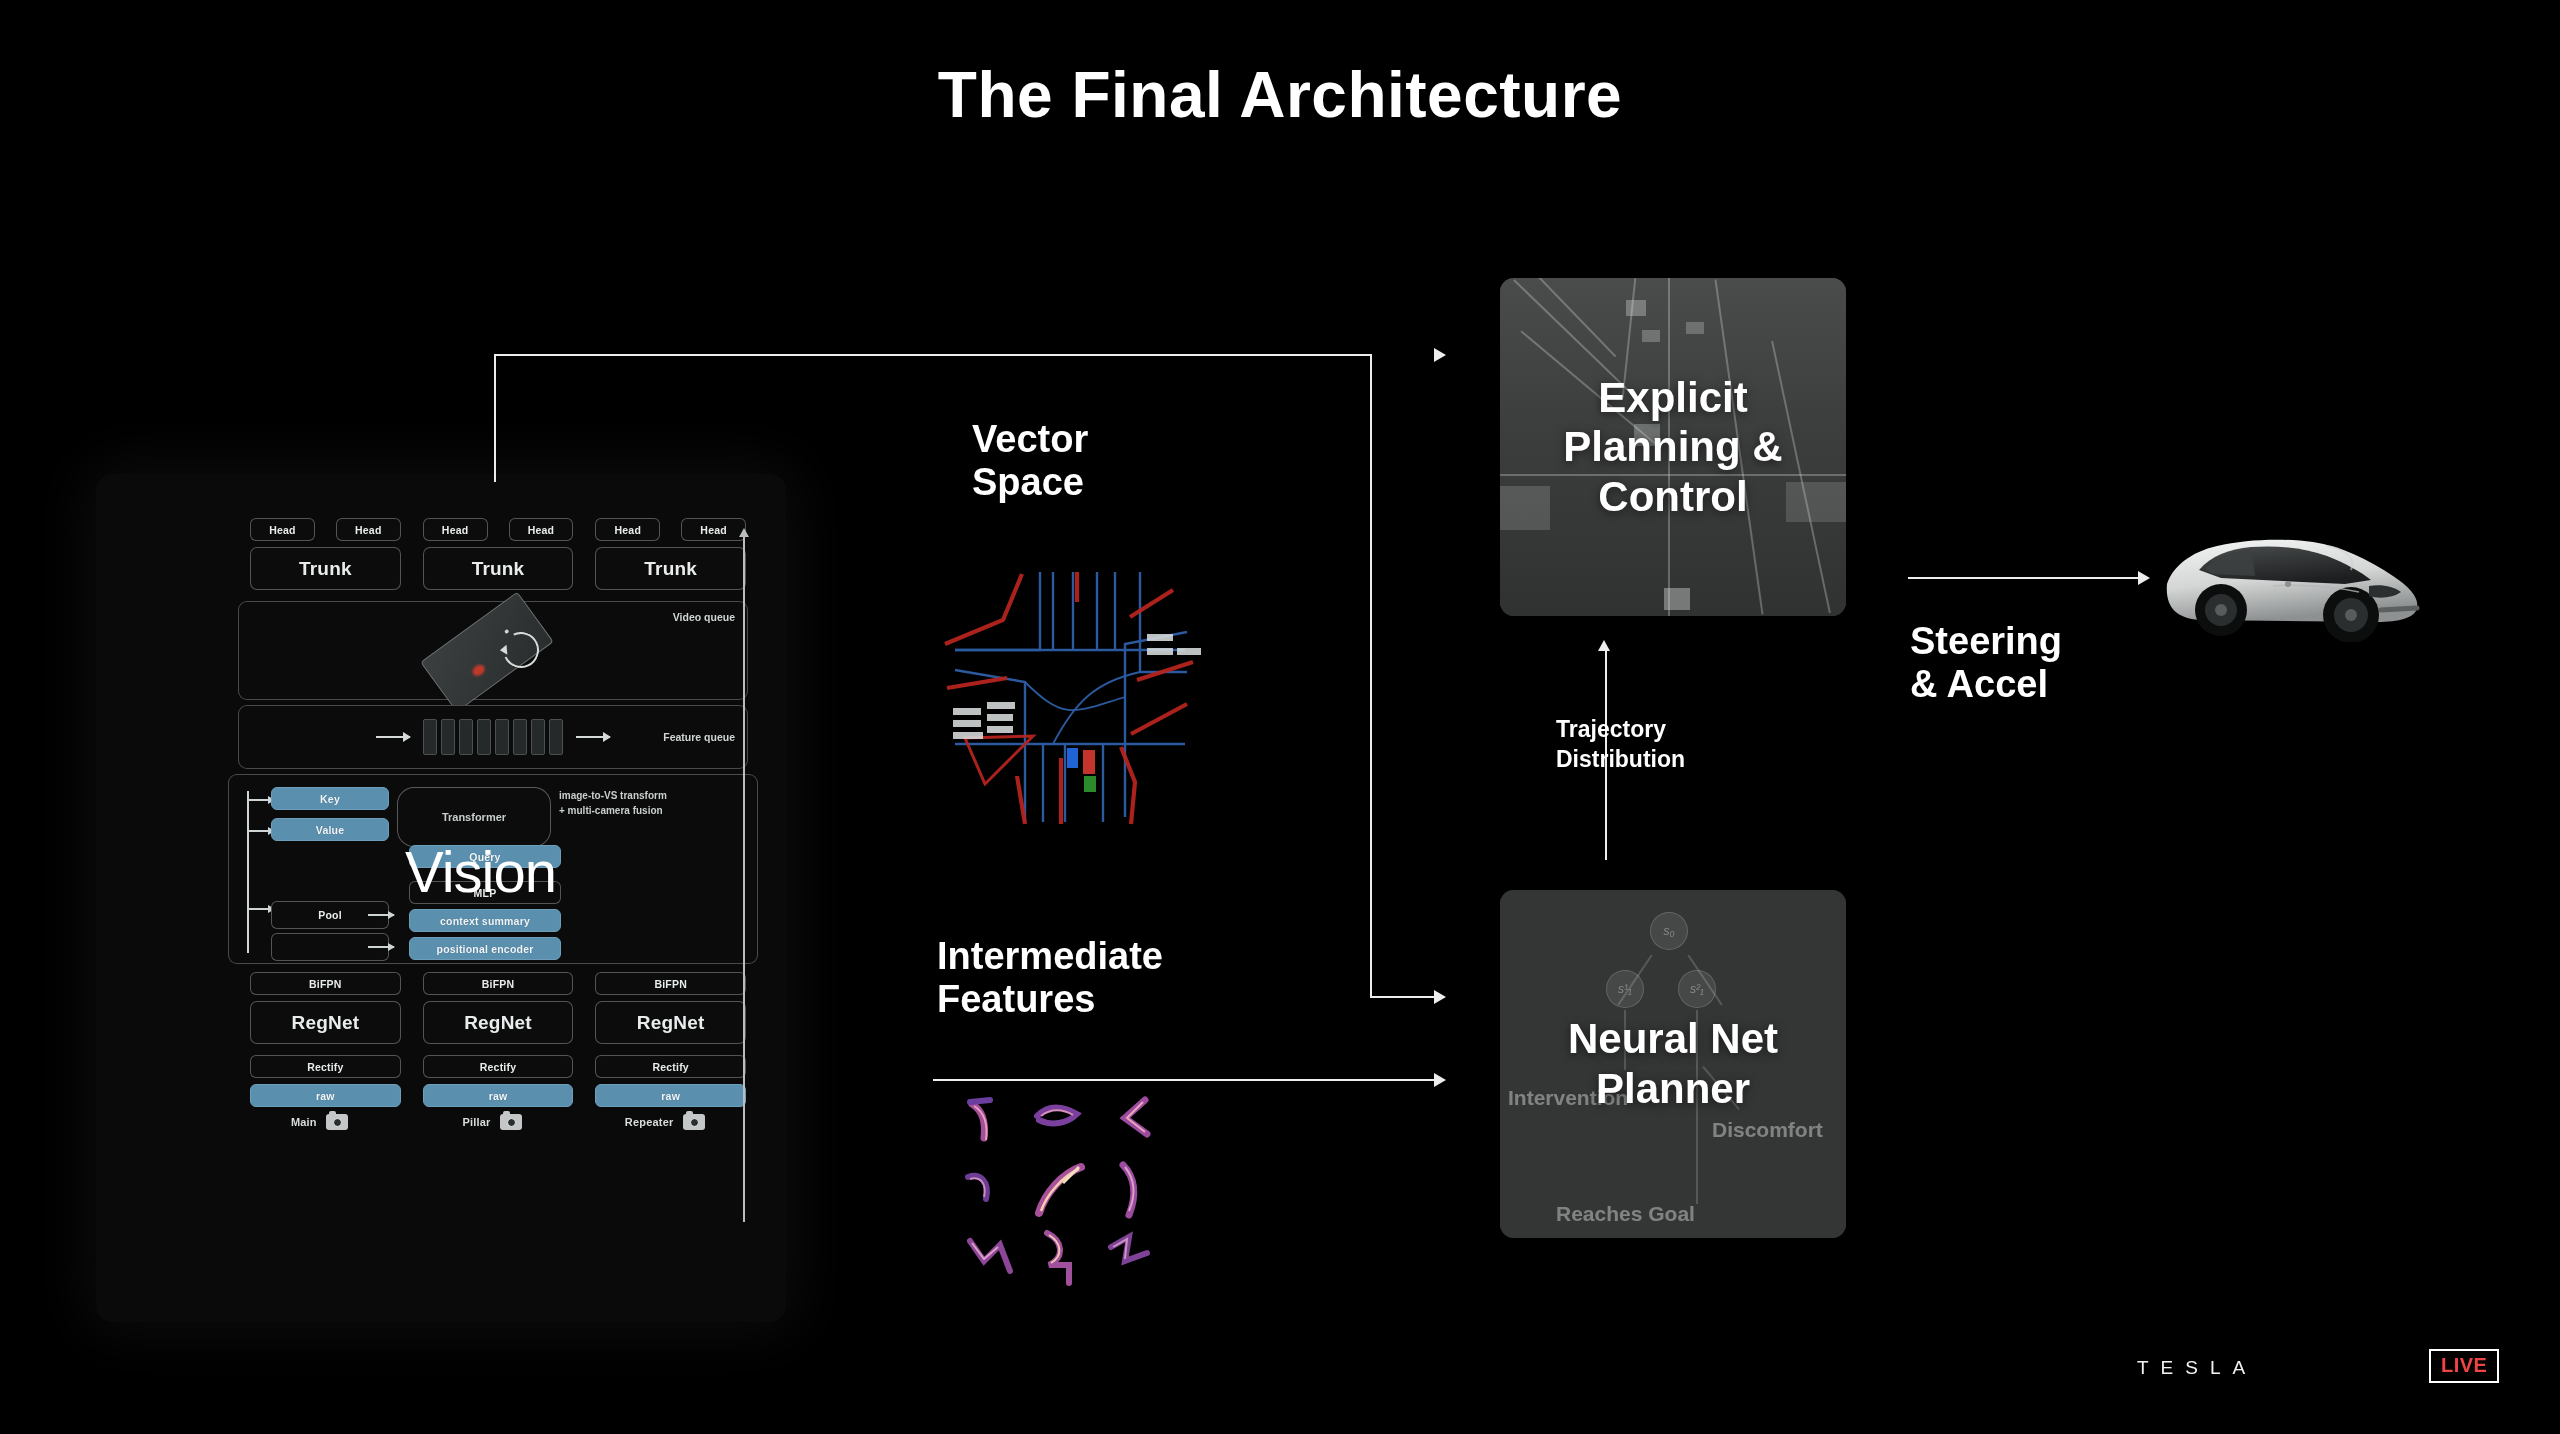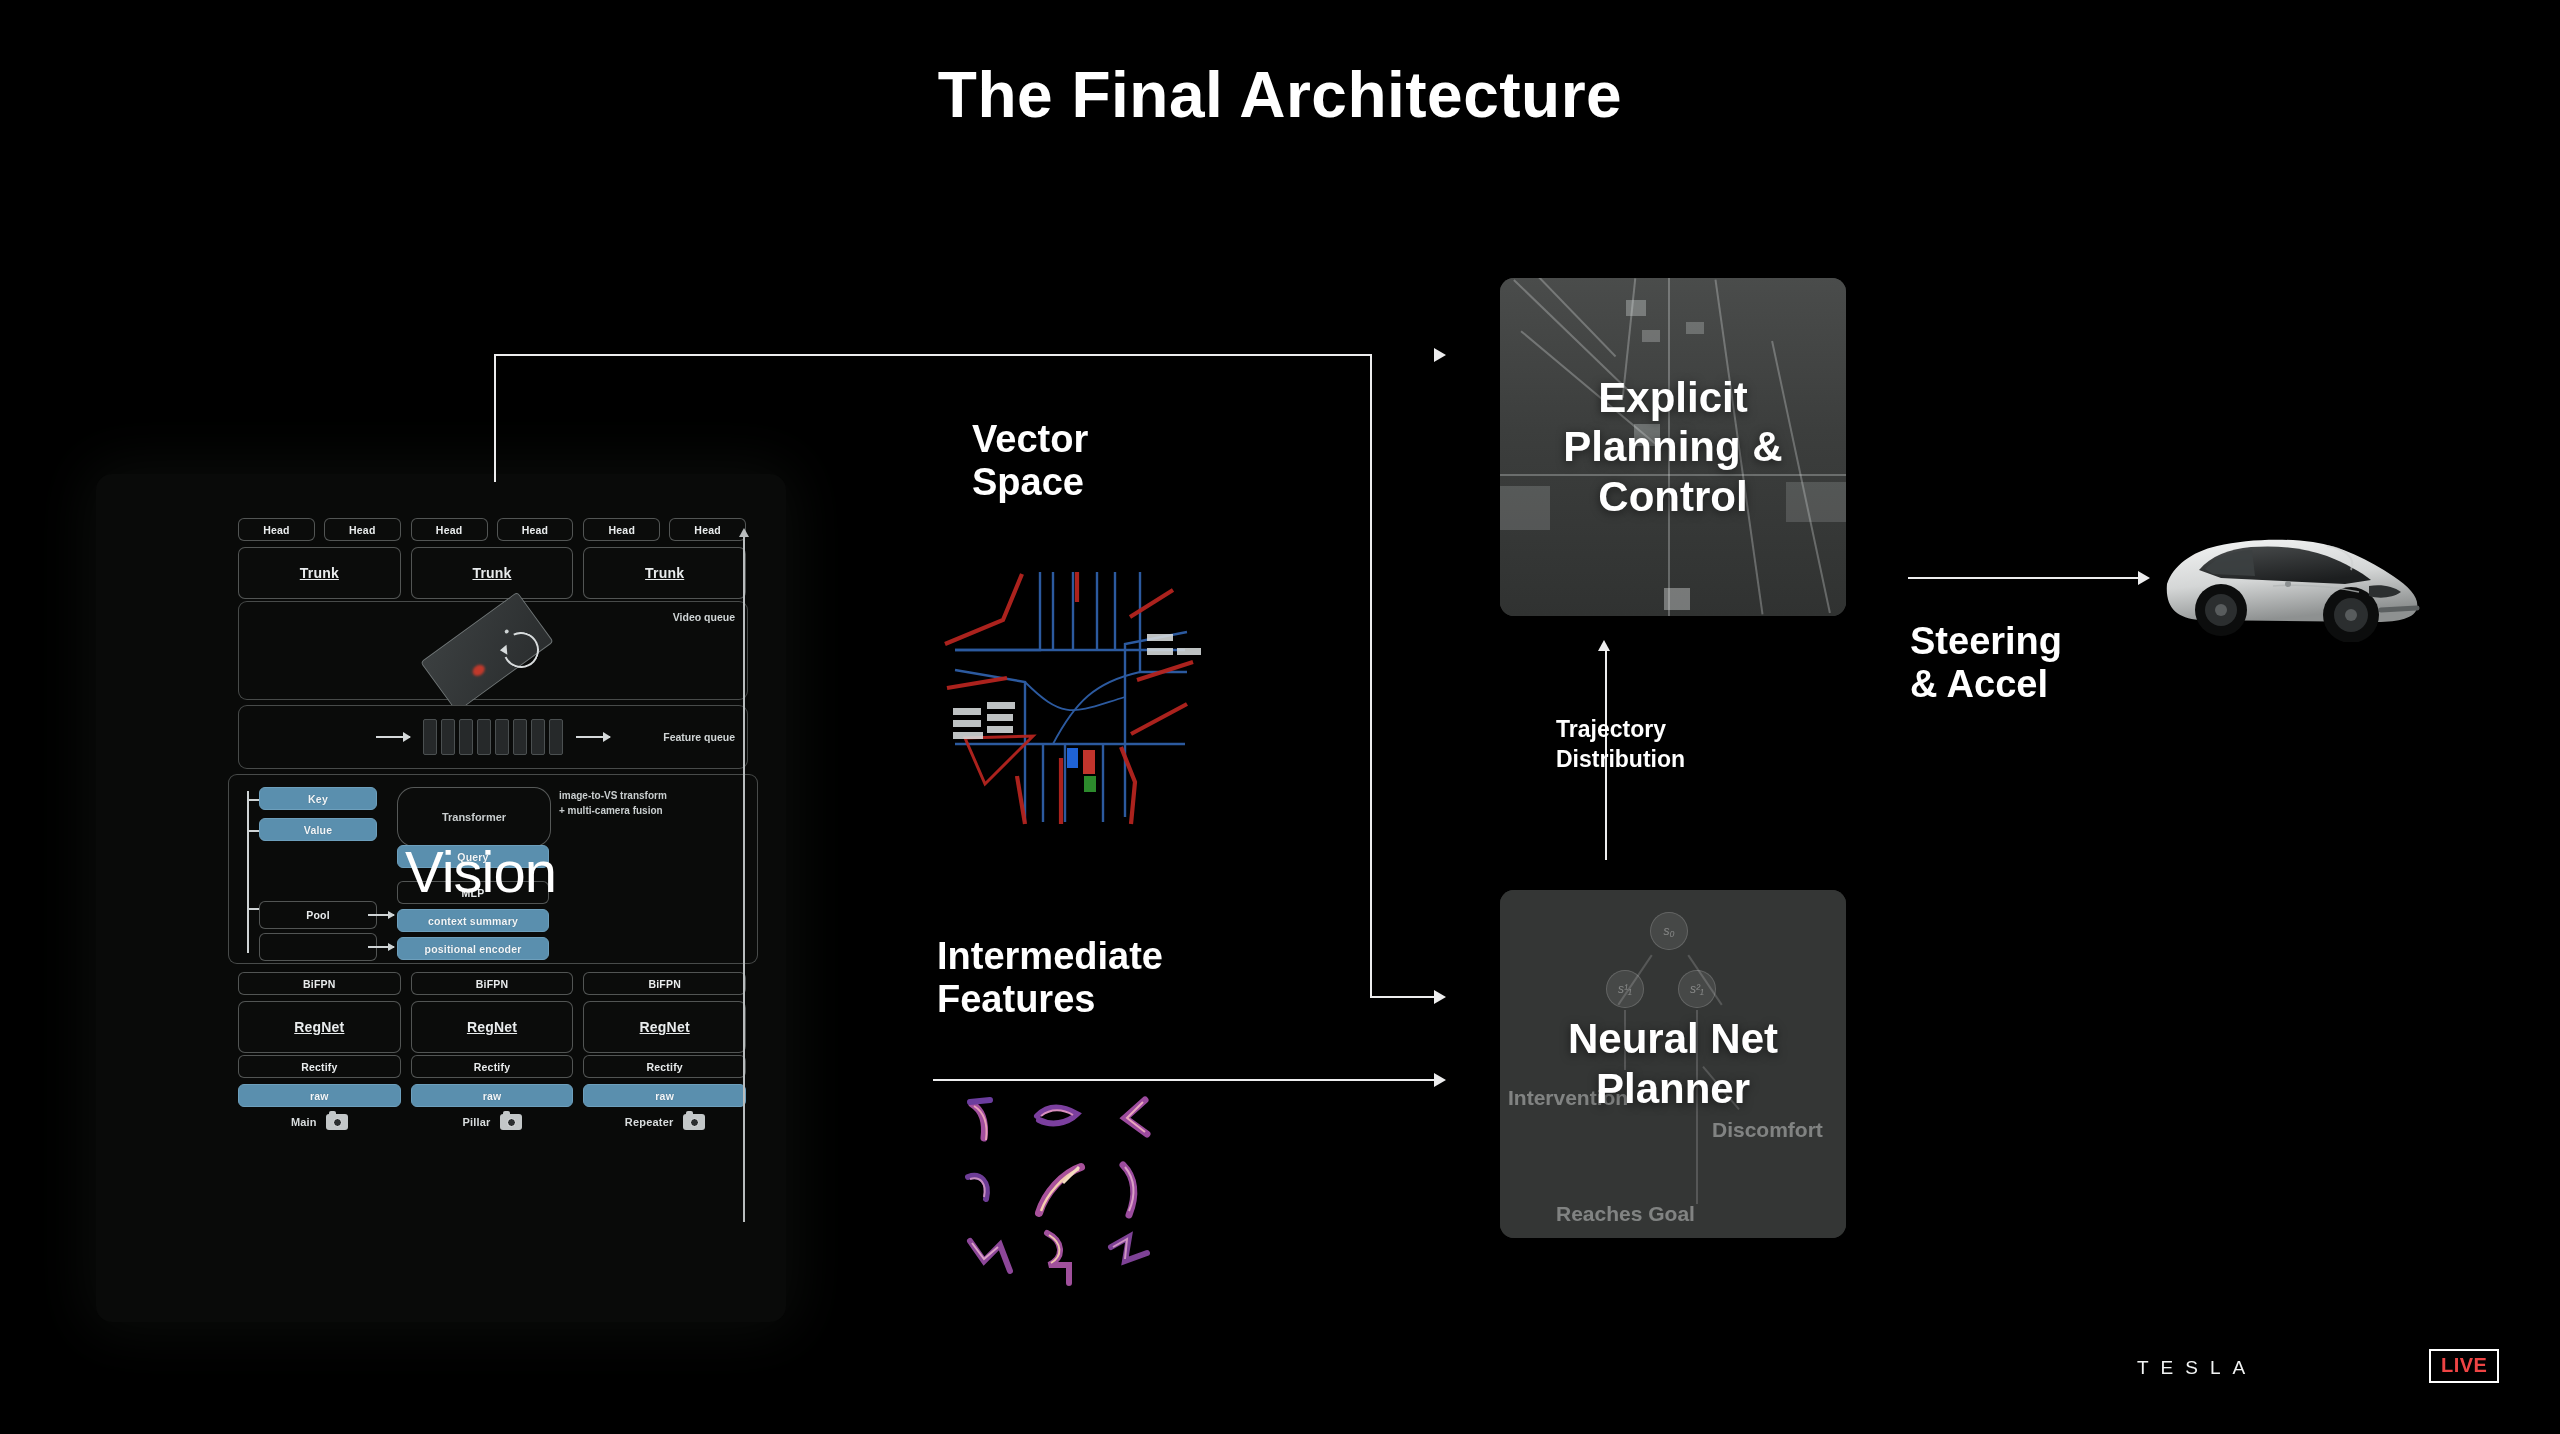--- a/index.html
+++ b/index.html
@@ -23,27 +23,28 @@
     box-shadow:0 0 60px 10px rgba(12,14,12,.9);
     overflow:hidden;
   }
   .vp-inner{position:absolute;left:0;top:0;right:0;bottom:0;}
   .col3{position:absolute;display:flex;gap:10px;left:142px;width:508px;}
   .cell{
     flex:1;border:1px solid rgba(200,205,205,.38);border-radius:7px;
     background:#0b0c0b;color:#e9eced;display:flex;align-items:center;
     justify-content:center;font-size:12.5px;font-weight:600;letter-spacing:.2px;
     box-sizing:border-box;
+    margin-left:12px;
   }
   .cell.small{font-size:10.5px;height:23px;border-radius:6px;}
   .cell.blue{
     background:#5a8fae;border-color:#6d9fbc;color:#f2f7fa;
     text-shadow:0 0 1px rgba(0,0,0,.35);
   }
-  .cell.tall{height:52px;font-size:14px;text-decoration:underline;}
+  .cell.tall{height:43px;font-size:19px;}
 
   .headpair{display:flex;gap:9px;flex:1;}
 
   
   .queue{
     position:absolute;left:142px;width:508px;
     border:1px solid rgba(200,205,205,.33);border-radius:9px;background:#0a0b0a;
   }
   .queue-label{
     position:absolute;right:12px;top:9px;font-size:10.5px;color:#cfd4d5;font-weight:600;

